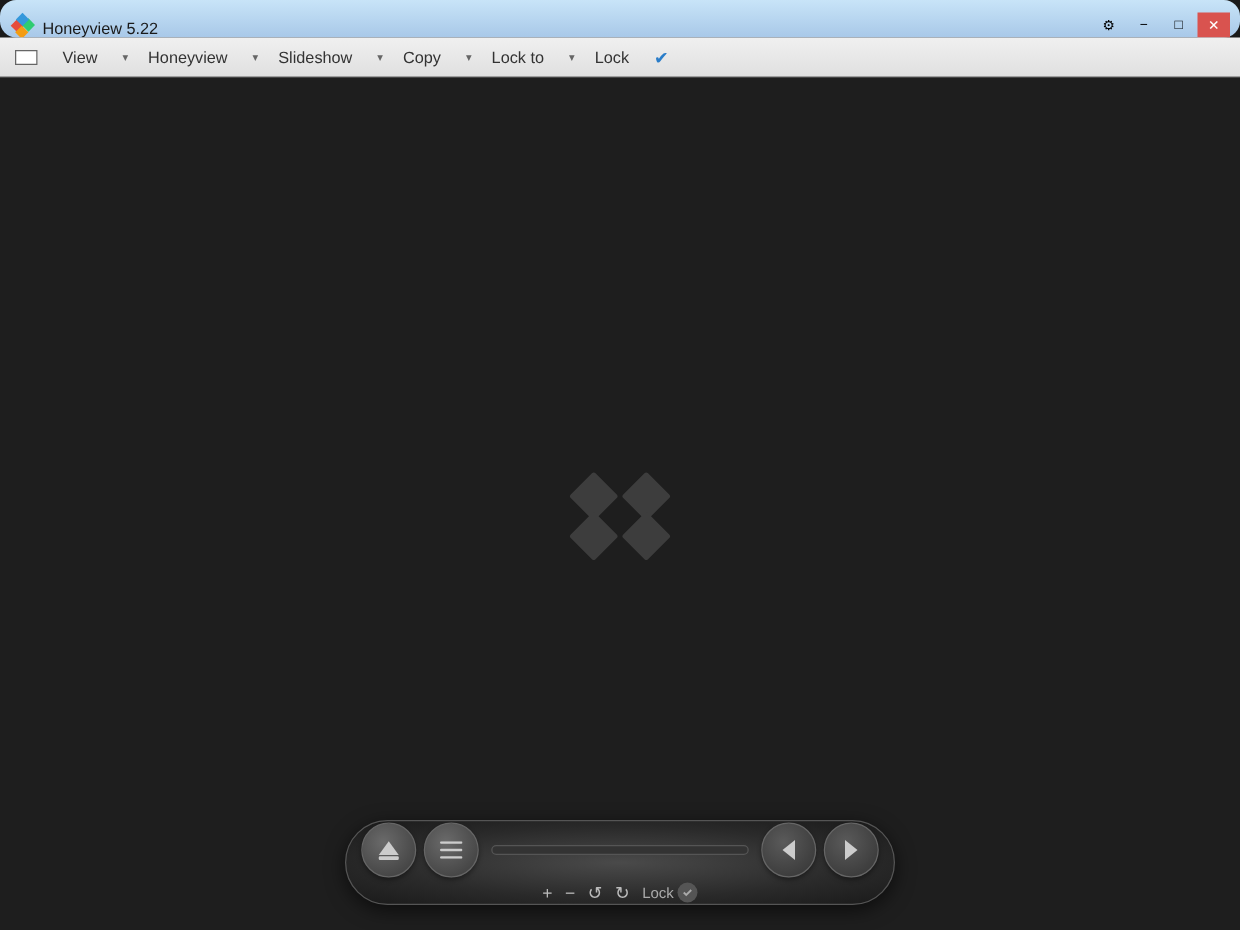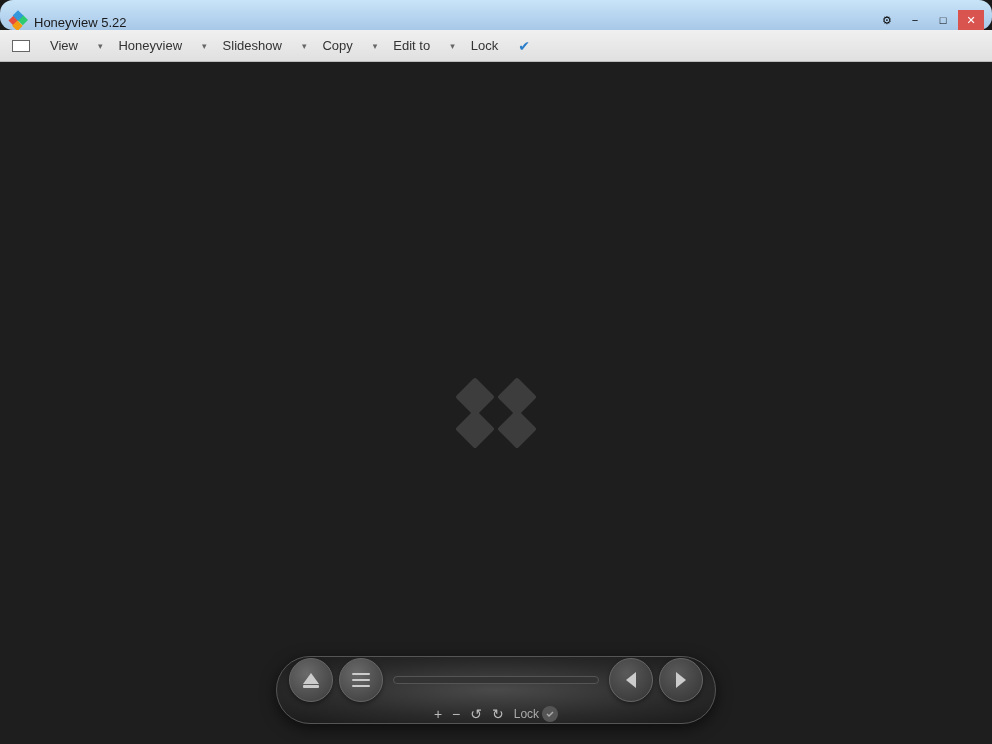--- a/index.html
+++ b/index.html
@@ -255,21 +255,21 @@
   </div>
   <div class="menu-item">
     <span>Slideshow</span>
     <span class="dropdown-arrow">▾</span>
   </div>
   <div class="menu-item">
     <span>Copy</span>
     <span class="dropdown-arrow">▾</span>
   </div>
   <div class="menu-item">
-    <span>Edit to</span>
+    <span>Lock to</span>
     <span class="dropdown-arrow">▾</span>
   </div>
   <div class="menu-item">
     <span>Lock</span>
     <span style="color:#2a7dc9; font-size:14px;">✔</span>
   </div>
 </div>
 
 <div id="main-area">
 

